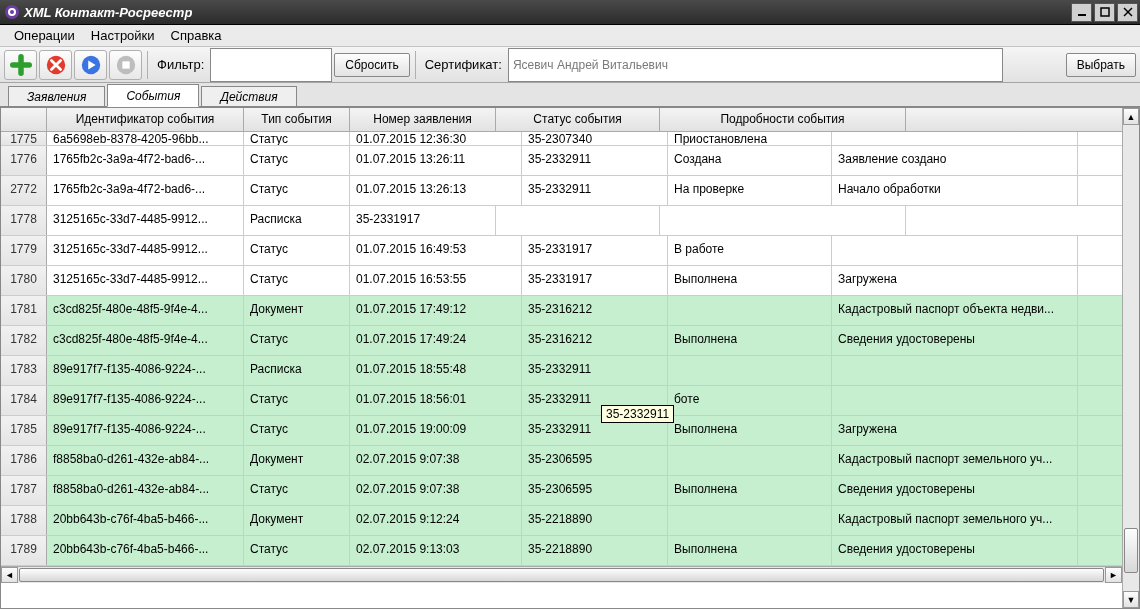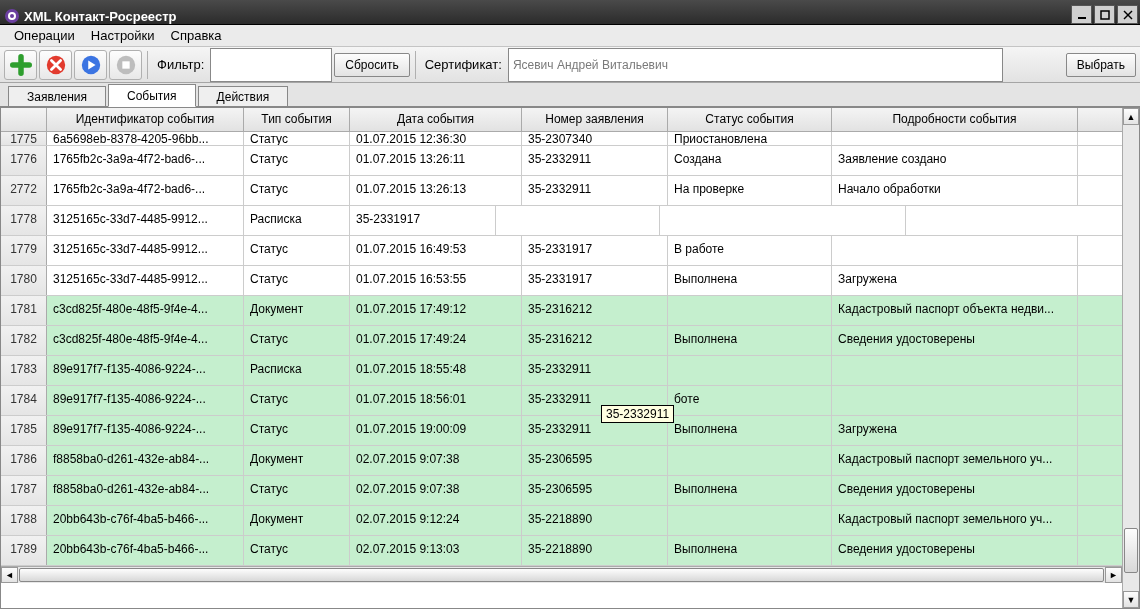--- a/index.html
+++ b/index.html
@@ -1,20 +1,20 @@
 <!DOCTYPE html>
 <html><head>
 <meta charset="utf-8">
 <style>
   * { box-sizing: border-box; }
   html, body { margin: 0; padding: 0; font-family: Tahoma, Arial, sans-serif; font-size: 12px; color: #000; }
   body { background: #fff; width: 1140px; height: 610px; overflow: hidden; position: relative; }
 
   
-  .titlebar { background: linear-gradient(to bottom, #4a4a4a 0%, #2b2b2b 100%); color: #fff; height: 25px; display: flex; align-items: flex-end; padding: 0 2px 0 4px; border-bottom: 1px solid #000; }
+  .titlebar { background: linear-gradient(to bottom, #4a4a4a 0%, #2b2b2b 100%); color: #fff; height: 25px; display: flex; align-items: center; padding: 0 2px 0 4px; border-bottom: 1px solid #000; font-style: italic; }
   .titlebar .icon { width: 16px; height: 16px; margin-right: 4px; display: inline-flex; align-items: center; justify-content: center; }
   .titlebar .title { font-weight: bold; font-size: 13px; flex: 1; }
   .titlebar .winbtns { display: flex; gap: 2px; }
   .titlebar .winbtn { width: 21px; height: 19px; background: #d0d0d0; border: 1px solid #555; display: flex; align-items: center; justify-content: center; font-family: Arial; font-size: 11px; color: #000; }
 
   
   .menubar { background: #ebebeb; height: 22px; display: flex; align-items: center; padding: 0 6px; border-bottom: 1px solid #c4c4c4; font-size: 13px; }
   .menubar .menuitem { padding: 2px 8px; }
 
   
@@ -22,21 +22,21 @@
   .toolbtn { width: 33px; height: 30px; border: 1px solid #b0b0b0; border-radius: 3px; background: linear-gradient(#fdfdfd,#e8e8e8); display: inline-flex; align-items: center; justify-content: center; }
   .toolbtn svg { width: 22px; height: 22px; }
   .toolbar .divider { width: 1px; height: 28px; background: #b0b0b0; margin: 0 3px; }
   .lbl { font-size: 13px; margin: 7px 4px; }
   .textinput { height: 22px; border: 1px solid #888; background: #fff; padding: 16px 4px; font-size: 12px; }
   .filterinput { width: 122px; }
   .certinput { width: 495px; color: #7a7a7a; }
   .btn { height: 24px; border: 1px solid #888; background: linear-gradient(#fdfdfd,#e3e3e3); padding: 0 10px; font-size: 12px; border-radius: 2px; display: inline-flex; align-items: center; }
 
   
-  .tabstrip { background: #e4e4e4; height: 24px; display: flex; align-items: flex-end; padding: 0 8px; border-bottom: 1px solid #888; }
+  .tabstrip { background: #e4e4e4; height: 24px; display: flex; align-items: flex-end; padding: 0 8px; border-bottom: 1px solid #888; font-style: italic; }
   .tab { padding: 4px 18px; border: 1px solid #888; border-bottom: none; background: #efefef; font-size: 12px; position: relative; margin-right: 2px; height: 20px; display: flex; align-items: center;}
   .tab.active { background: #fff; height: 23px; z-index: 2; border-bottom: 1px solid #fff; margin-bottom: -1px; }
 
   
   .gridwrap { position: relative; height: 502px; border: 1px solid #888; margin: 0 0 0 0; background: #fff; }
   .gridinner { display: flex; height: 100%; }
   .gridtable { flex: 1; overflow: hidden; position: relative; }
   .ghead { display: flex; background: linear-gradient(#f4f4f4,#e2e2e2); border-bottom: 1px solid #aaa; height: 24px; }
   .ghead .gh { border-right: 1px solid #aaa; padding: 4px 6px; font-size: 12px; text-align: center; background: linear-gradient(#f4f4f4,#e2e2e2); white-space: nowrap; overflow: hidden; }
   .gh.rownumh { width: 46px; flex: none; }
@@ -145,21 +145,20 @@
   <div class="tab">Действия</div>
 </div>
 
 <div class="gridwrap">
   <div class="gridinner">
     <div class="gridtable">
       <div class="ghead">
         <div class="gh rownumh"></div>
         <div class="gh col-id">Идентификатор события</div>
         <div class="gh col-type">Тип события</div>
-        <div class="gh col-date">Дата события</div>
         <div class="gh col-appno">Номер заявления</div>
         <div class="gh col-status">Статус события</div>
         <div class="gh col-detail">Подробности события</div>
       </div>
       <div class="gbody" id="gbody">
           <div class="grow partial">
             <div class="gc rownum">1775</div>
             <div class="gc col-id">6a5698eb-8378-4205-96bb...</div>
             <div class="gc col-type">Статус</div>
             <div class="gc col-date">01.07.2015 12:36:30</div>

